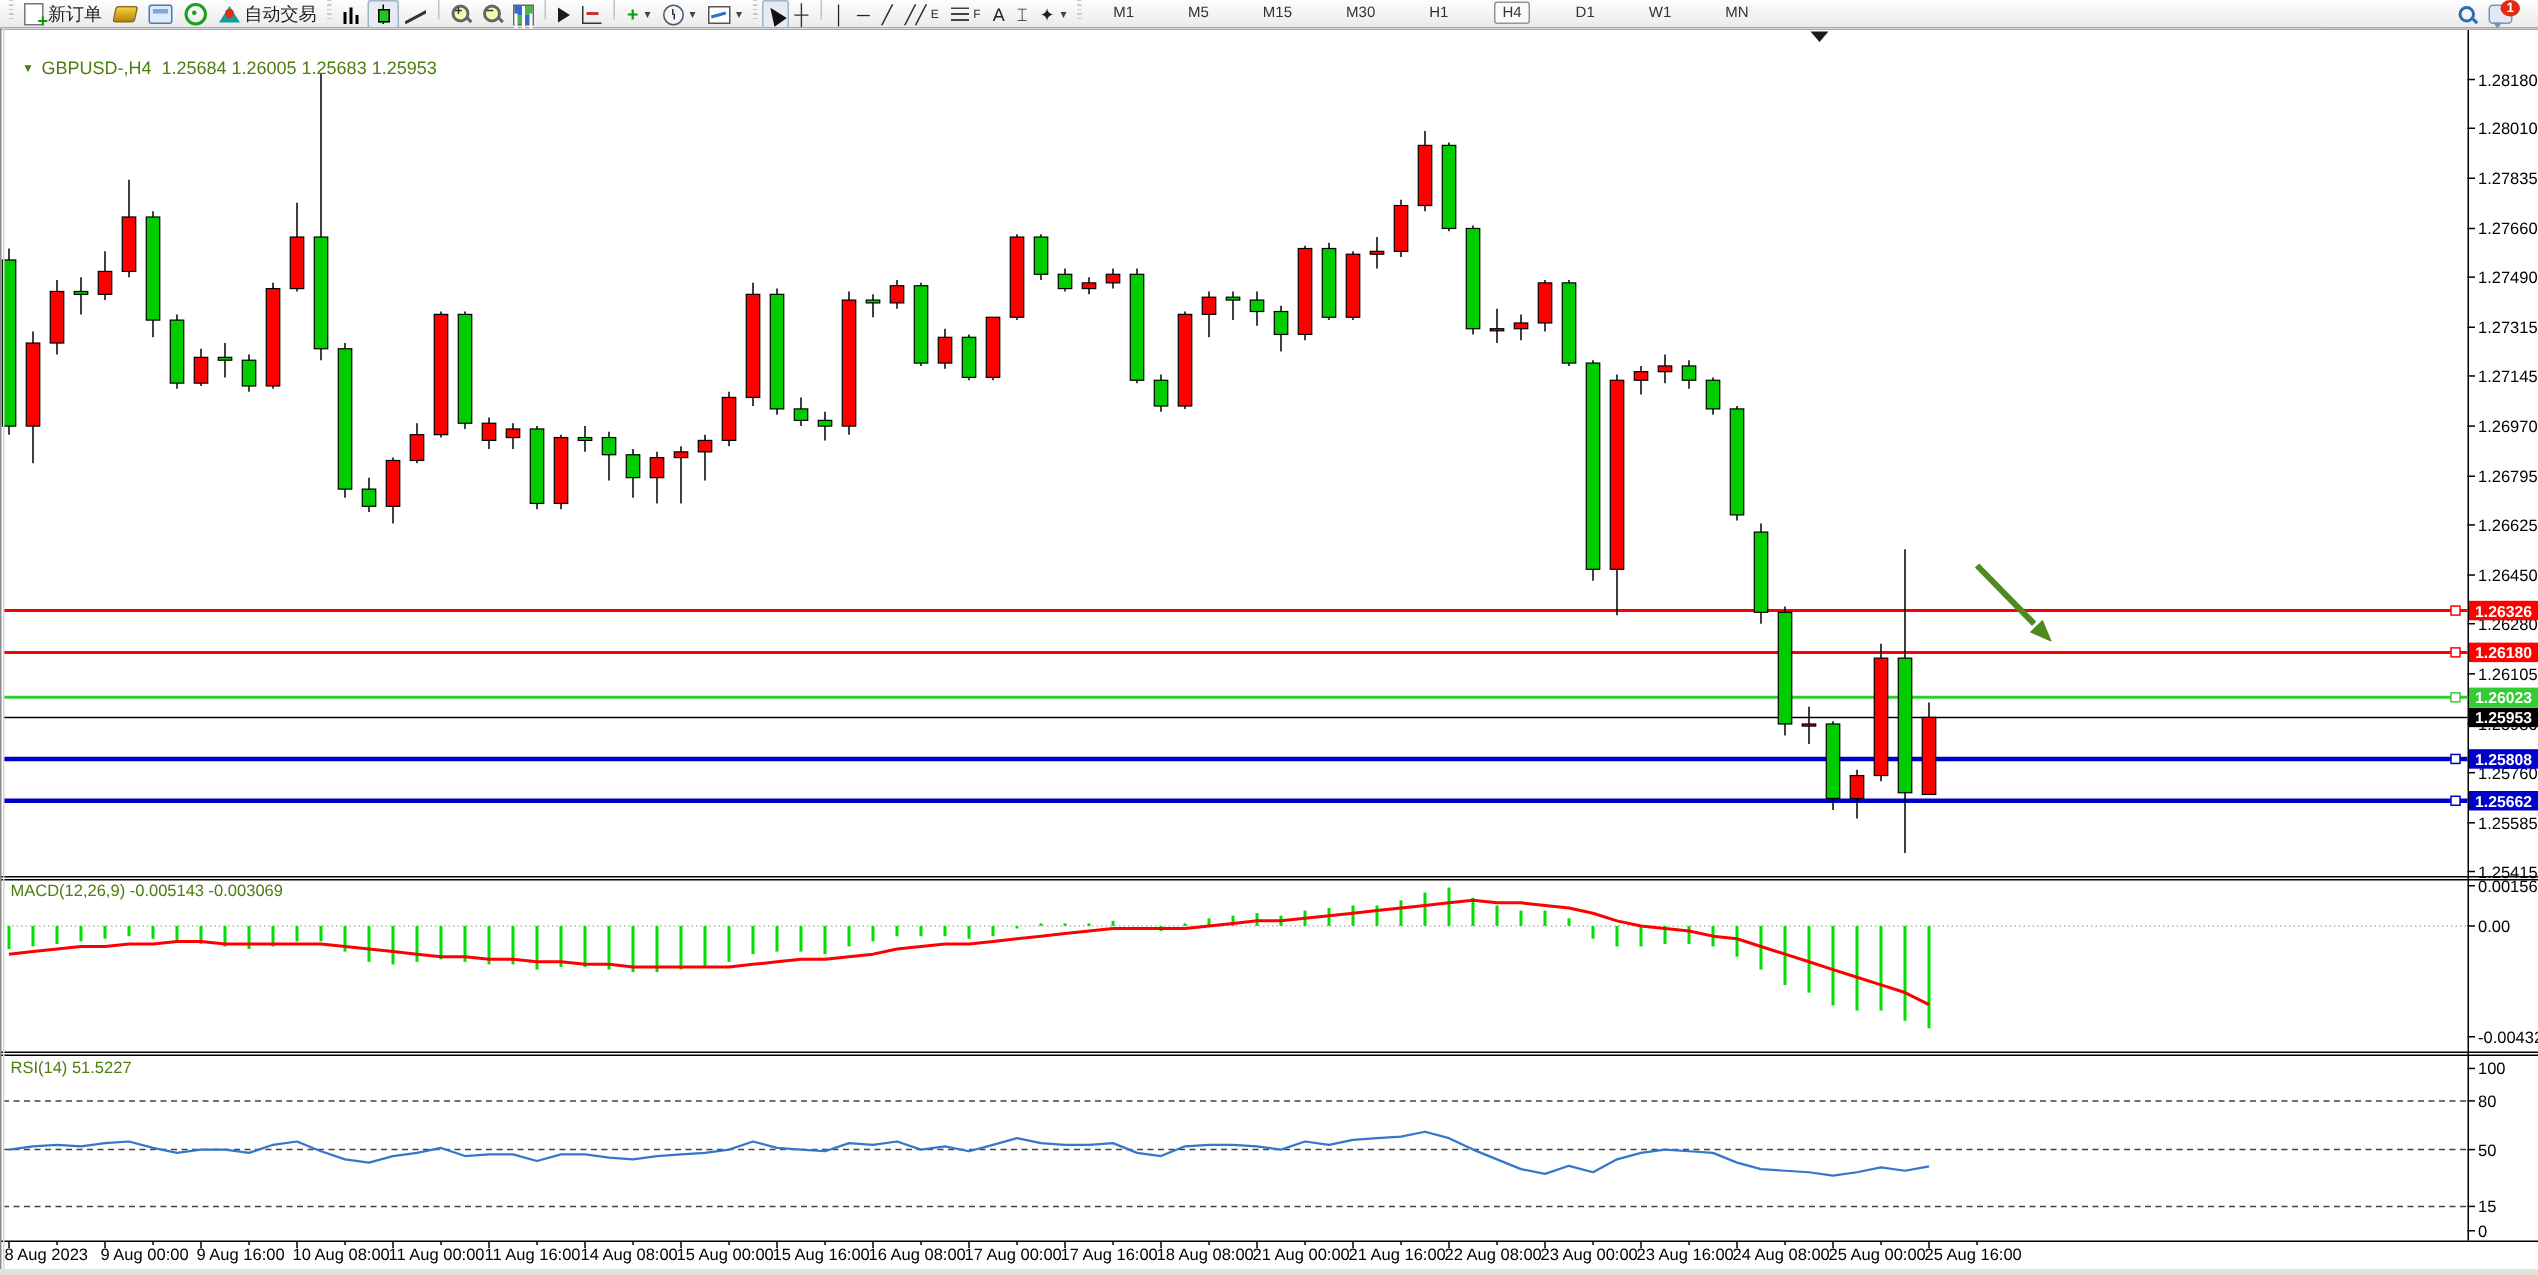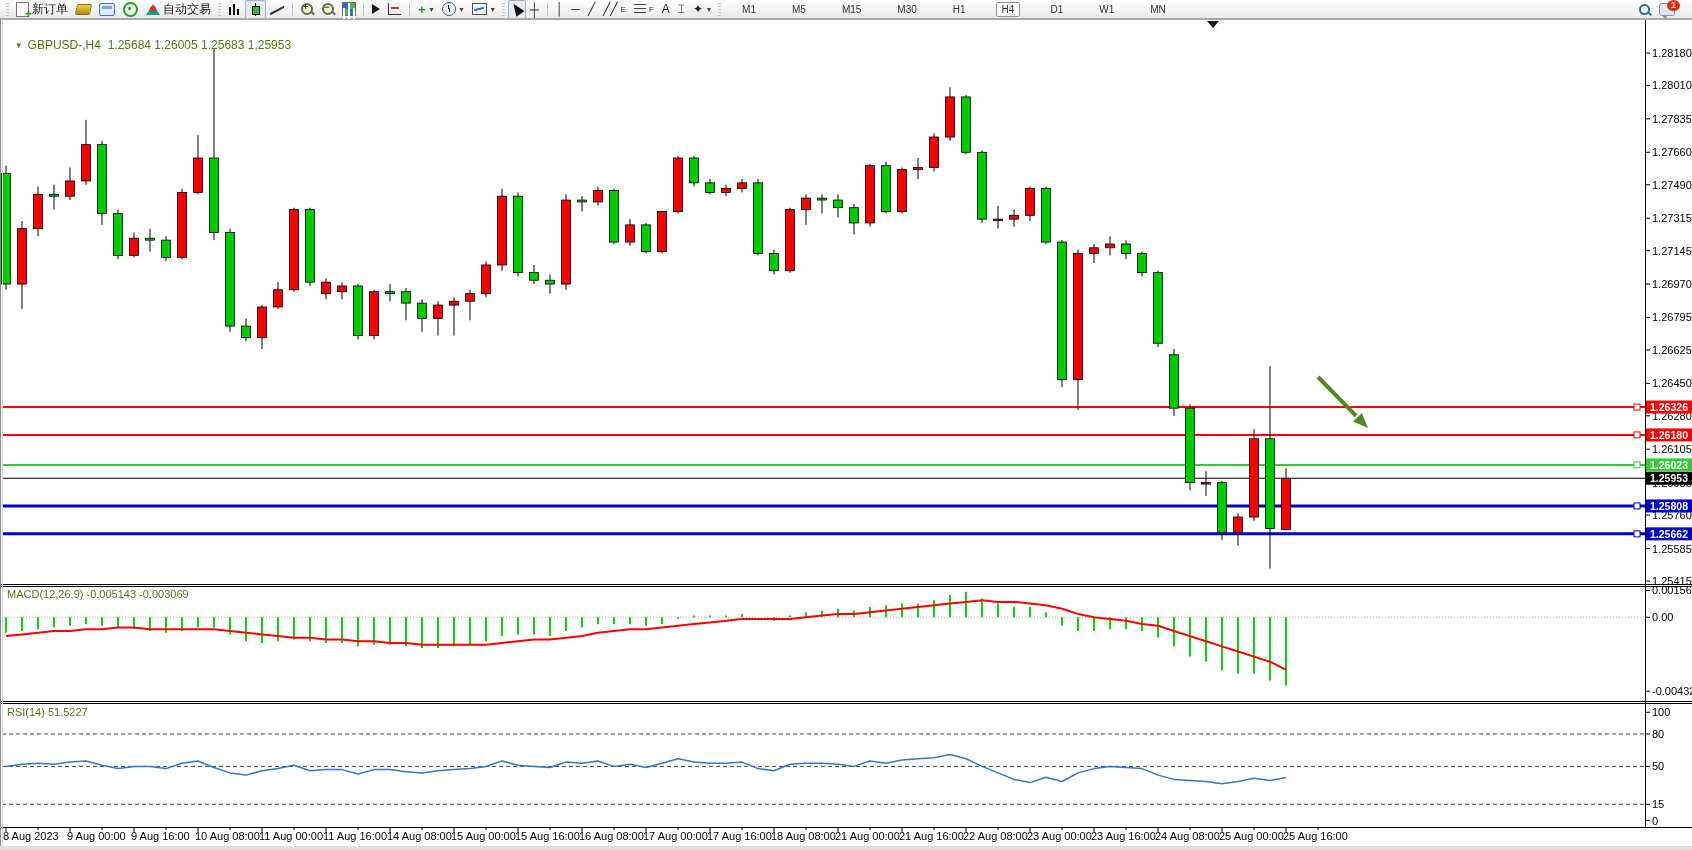--- a/index.html
+++ b/index.html
@@ -1,21 +1,21 @@
 <!DOCTYPE html>
 <html><head>
 <meta charset="utf-8">
 <style>
   html,body{margin:0;padding:0}
   body{width:1692px;height:850px;position:relative;overflow:hidden;background:#fff;
        font-family:"Liberation Sans",sans-serif;-webkit-font-smoothing:antialiased}
   
   .toolbar{position:absolute;top:0;left:0;width:1692px;height:19px;
     background:linear-gradient(#fdfdfd,#ebebeb);border-bottom:1px solid #a9a9a9;
-    display:flex;align-items:center;padding:0 3px;box-sizing:border-box;font-size:12px;color:#222;white-space:nowrap}
+    display:flex;align-items:flex-start;padding:0 3px;box-sizing:border-box;font-size:12px;color:#222;white-space:nowrap}
   .tbtn{display:inline-flex;align-items:center;gap:3px;padding:0 3px;height:17px;border:1px solid transparent;border-radius:2px}
   .tbtn.pressed{background:#e7ebef;border-color:#9fb4c8}
   .sep{width:1px;height:13px;background:#c3c3c3;margin:0 4px;flex:0 0 auto}
   .grip{width:3px;height:13px;margin:0 3px;flex:0 0 auto;
     background:repeating-linear-gradient(#c9c9c9 0 1px,transparent 1px 3px)}
   .caret{font-size:8px;color:#444;margin-left:1px}
   .tflabel{padding:1px 5px;font-size:10px;color:#333;border:1px solid transparent;margin:0 12px}
   .tflabel.active{background:#fafafa;border-color:#949494;border-radius:2px}
   .spacer{flex:1}
   

